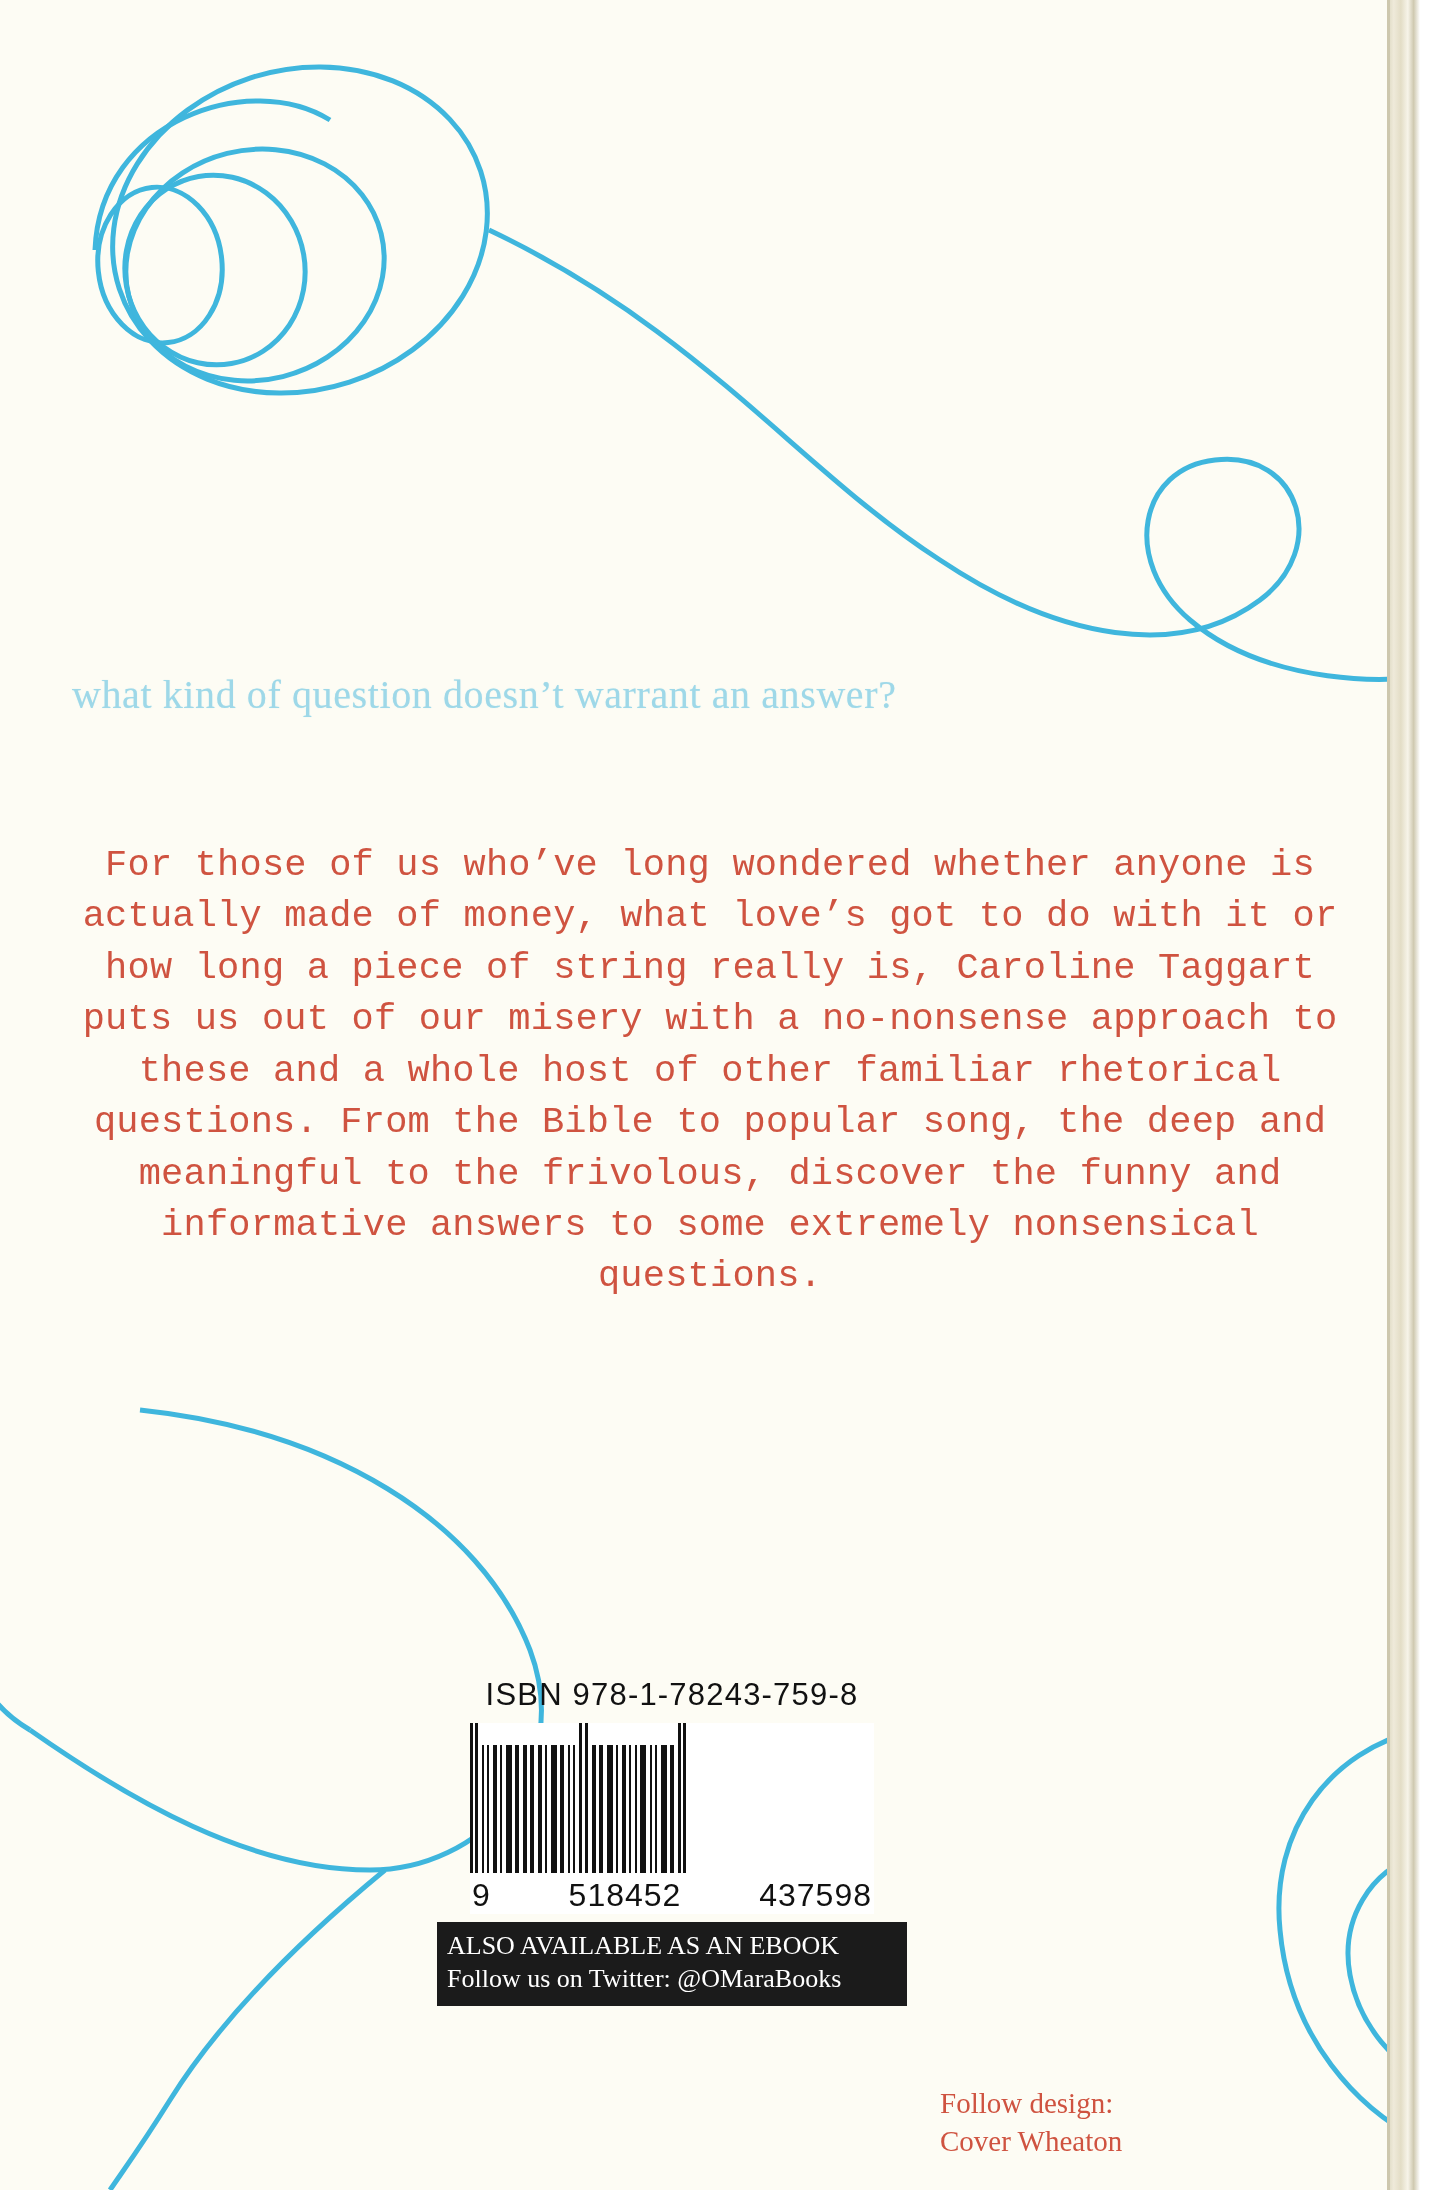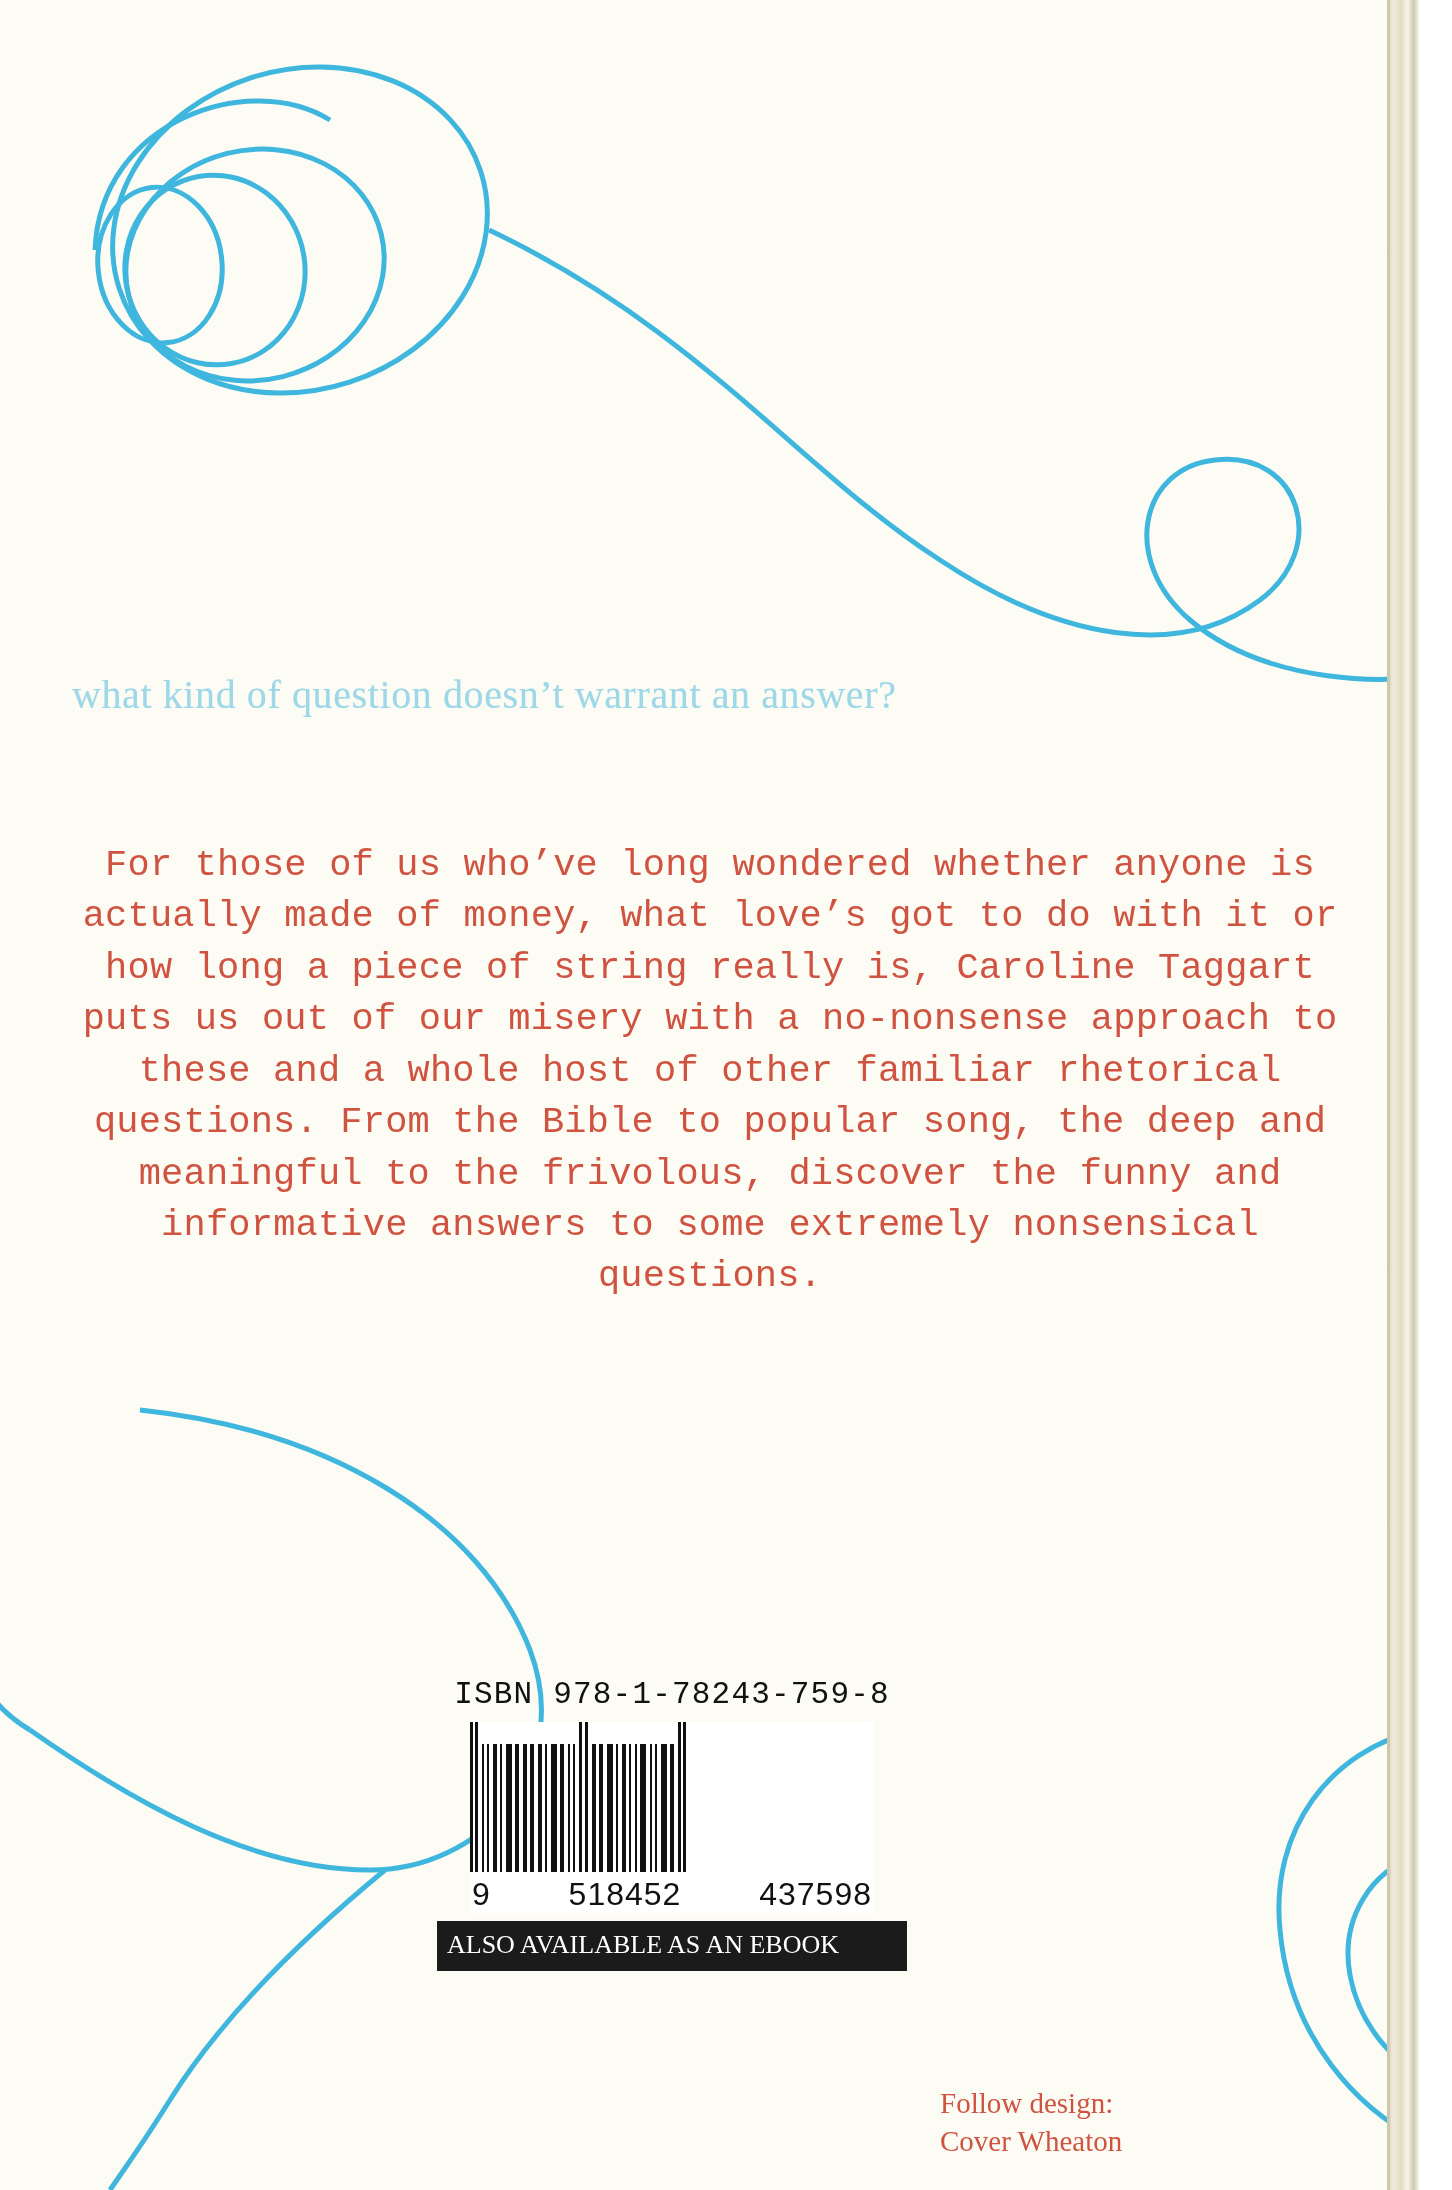--- a/index.html
+++ b/index.html
@@ -108,21 +108,21 @@
     font-weight: bold;
     letter-spacing: 0.5px;
   }
   #website-text {
     font-size: 26px;
     letter-spacing: 0.2px;
     padding-right: 6px;
   }
   #isbn-text {
     text-align: center;
-    font-family: Liberation Mono, monospace;
+    font-family: Liberation Sans, sans-serif;
     font-size: 31px;
     letter-spacing: 1.2px;
     color: #111111;
     margin-top: 12px;
     margin-bottom: 10px;
   }
   #barcode-area {
     width: 404px;
     margin: 0 auto;
     background: #ffffff;
@@ -245,20 +245,21 @@
         </div>
       <div id="barcode-digits">
         <span>9</span>
         <span>518452</span>
         <span>437598</span>
       </div>
     </div>
 
     <div id="ebook-bar">
       <div>ALSO AVAILABLE AS AN EBOOK</div>
+      <div>Follow us on Twitter: @OMaraBooks</div>
     </div>
 
   </div>
 
   <div id="cover-credit">
     <div>Follow design:</div>
     <div>Cover Wheaton</div>
   </div>
 
 </div>

